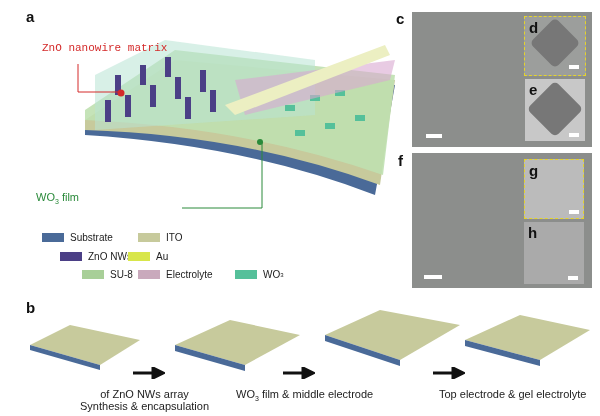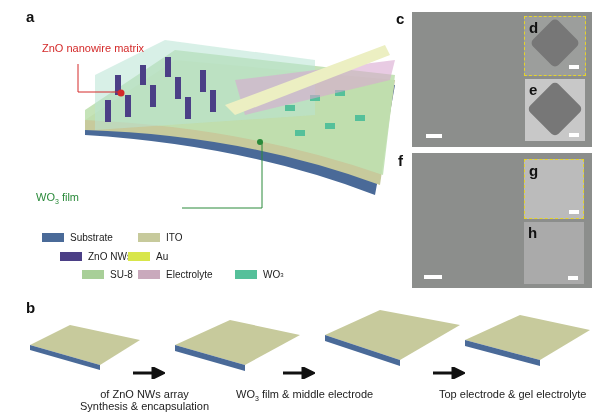--- a/index.html
+++ b/index.html
@@ -1,19 +1,19 @@
 <!DOCTYPE html>
 <html><head>
 <meta charset="utf-8">
 <style>
   html, body { margin:0; padding:0; background:#ffffff; }
   body { width:600px; height:416px; position:relative; overflow:hidden; font-family:"Liberation Sans", sans-serif; }
   .panel-letter { position:absolute; font-weight:bold; font-size:15px; color:#111; }
   .lbl { position:absolute; font-size:11px; line-height:12px; text-align:center; white-space:nowrap; }
-  .red { color:#d42a2a; }
+  .red { color:#d42a2a;font-family:Liberation Mono, monospace; }
   .green { color:#2a8a3a; }
   .legend-row { position:absolute; display:flex; align-items:center; font-size:10px; color:#222; }
   .sw { width:22px; height:9px; margin-right:6px; display:inline-block; }
   .sem { position:absolute; background:#8c8e8c; overflow:hidden; }
   .inset { position:absolute; border:1.5px dashed #e5d42a; }
   .inset-letter { position:absolute; font-weight:bold; font-size:15px; color:#111; }
   .scalebar { position:absolute; height:4px; background:#fff; }
   .caption { position:absolute; font-size:11px; line-height:12px; text-align:center; color:#222; white-space:nowrap; }
   .arrow { position:absolute; }
   svg { position:absolute; }

